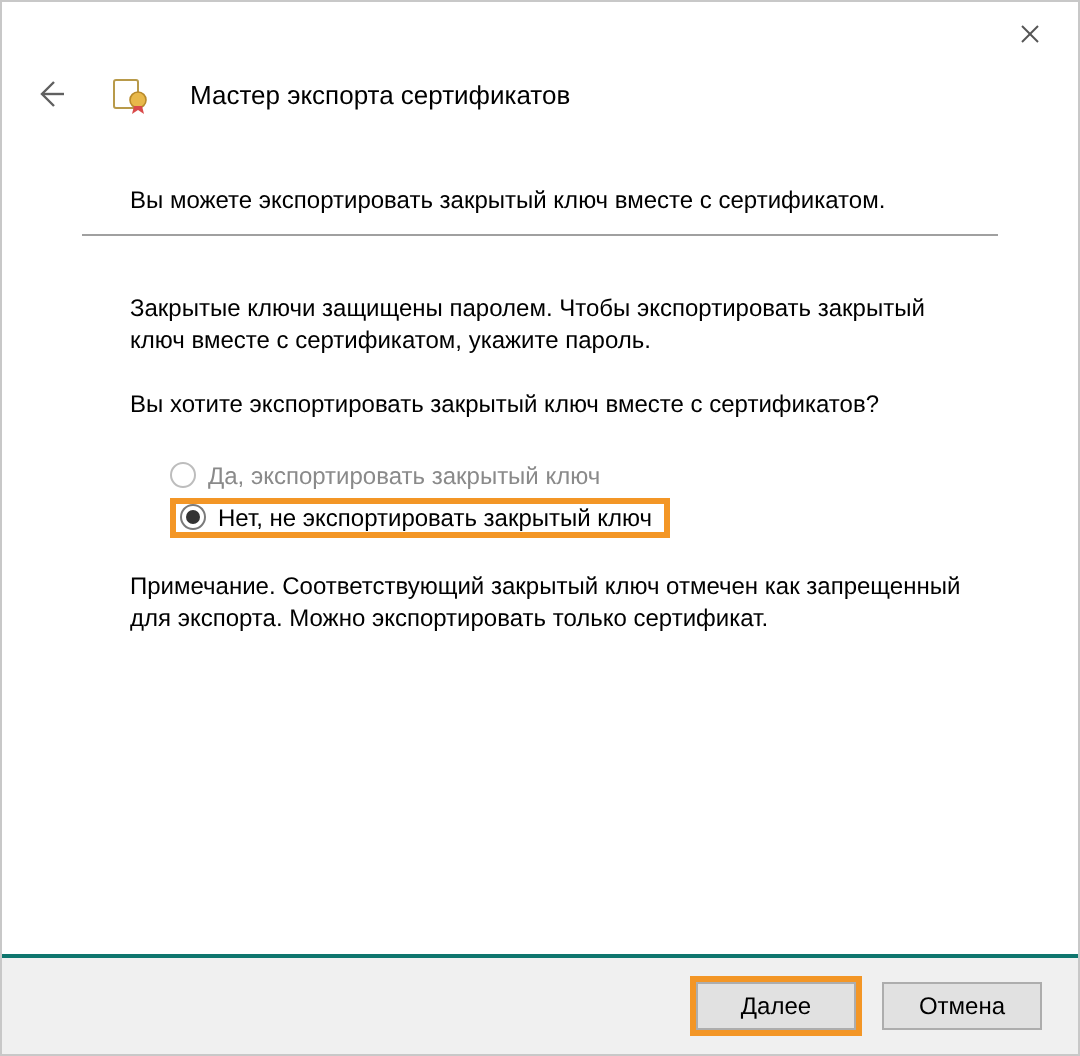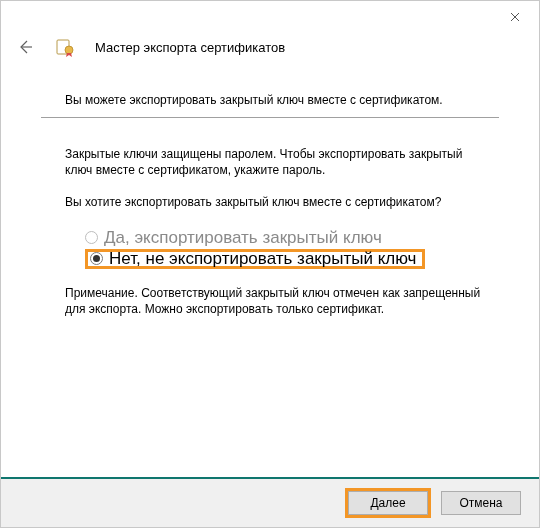--- a/index.html
+++ b/index.html
@@ -83,21 +83,21 @@
     }
     .radio-group {
       padding-left: 44px;
       margin-bottom: 16px;
     }
     .radio-row {
       display: flex;
       align-items: center;
       gap: 6px;
       height: 22px;
-      font-size: 17px;
+      font-size: 12px;
     }
     .radio-row.disabled { color: #8a8a8a; }
     .radio-circle {
       width: 13px; height: 13px;
       border: 1px solid #7a7a7a;
       border-radius: 50%;
       display: inline-flex;
       align-items: center;
       justify-content: center;
       flex-shrink: 0;
@@ -174,21 +174,21 @@
     <path d="M12 16 L11 20 L14 18 L17 20 L16 16" fill="#d94a4a"></path>
   </svg>
   <div class="wizard-title">Мастер экспорта сертификатов</div>
 </div>
 
 <div class="content">
   <div class="section-sub">Вы можете экспортировать закрытый ключ вместе с сертификатом.</div>
   <hr class="sep">
 
   <div class="body-text">Закрытые ключи защищены паролем. Чтобы экспортировать закрытый ключ вместе с сертификатом, укажите пароль.</div>
-  <div class="body-text">Вы хотите экспортировать закрытый ключ вместе с сертификатом?</div>
+  <div class="body-text">Вы хотите экспортировать закрытый ключ вместе с сертификатов?</div>
 
   <div class="radio-group">
     <div class="radio-row disabled">
       <span class="radio-circle"></span>
       <span>Да, экспортировать закрытый ключ</span>
     </div>
     <div class="highlight-box">
       <div class="radio-row" style="height:auto;">
         <span class="radio-circle">
             <span class="radio-dot"></span>

